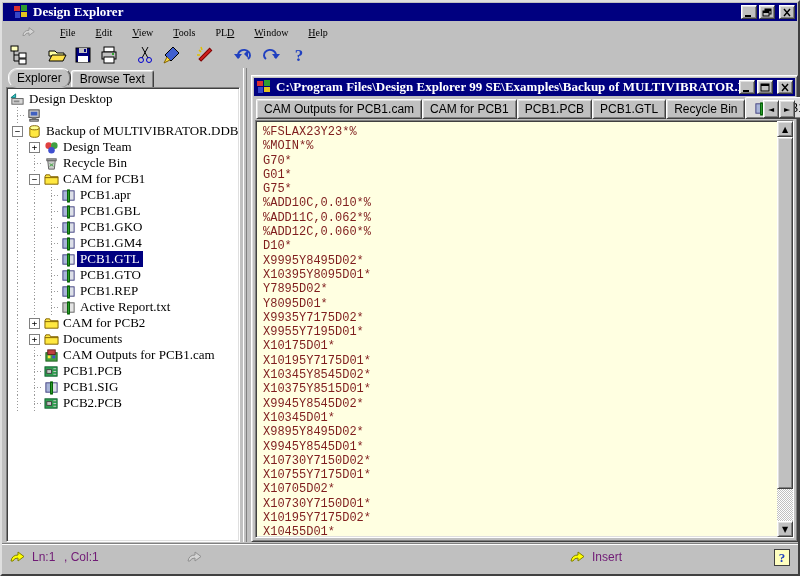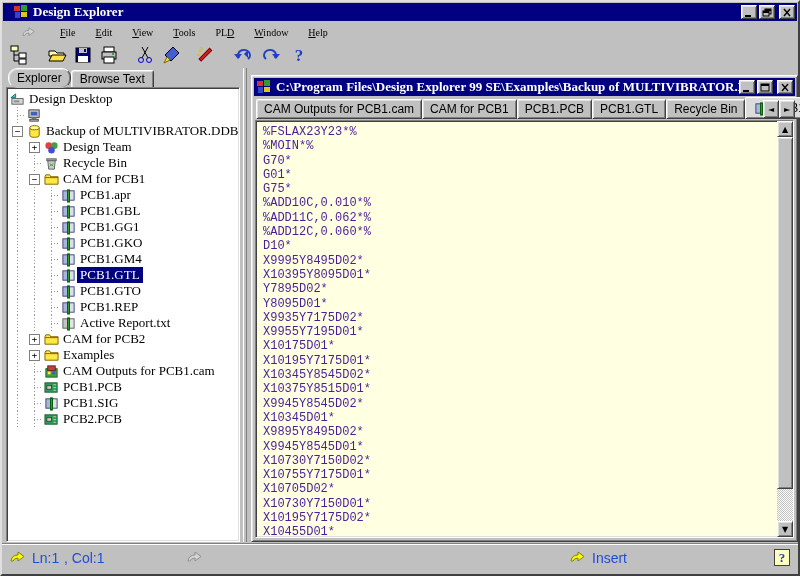--- a/index.html
+++ b/index.html
@@ -99,39 +99,39 @@
   .doc-tab .tree-icon { flex:0 0 16px; }
   .tab-scroll { position:absolute; right:0; bottom:1px; display:flex; }
   .tab-scroll .sbtn { width:16px; height:18px; display:flex; align-items:center; justify-content:center; font-family:"DejaVu Sans", sans-serif; font-size:8px; color:#000; }
   .doc-content {
     position:absolute; top:44px; left:3px; right:3px; bottom:3px;
     background:var(--content_bg,#ffffe1); overflow:hidden;
   }
   .doc-text {
     position:absolute; top:0; left:0; right:16px; bottom:0;
     padding:4px 0 0 7px; white-space:pre; overflow:hidden;
-    font-family:"Liberation Mono", monospace; font-size:12px; line-height:14.3px; color:#4c1d95;
+    font-family:"Liberation Mono", monospace; font-size:12px; line-height:14.3px; color:#7f1d1d;
   }
   .vscroll { position:absolute; top:0; right:0; bottom:0; width:16px; }
   .vscroll .sbtn { position:absolute; left:0; width:16px; height:16px; display:flex; align-items:center; justify-content:center; font-family:"DejaVu Sans", sans-serif; font-size:8px; }
   .vscroll .up { top:0; } .vscroll .down { bottom:0; }
   .vscroll .track {
     position:absolute; top:16px; bottom:16px; left:0; right:0; background-color:#c0c0c0;
     background-image:linear-gradient(45deg,#fff 25%,transparent 25%,transparent 75%,#fff 75%),
                      linear-gradient(45deg,#fff 25%,transparent 25%,transparent 75%,#fff 75%);
     background-size:2px 2px; background-position:0 0,1px 1px;
   }
   .vscroll .thumb { position:absolute; top:0; left:0; right:0; height:352px; }
 
   
   .statusbar {
     position:absolute; left:0; right:0; top:541px; bottom:0;
     border-top:1px solid #808080; box-shadow:inset 0 1px 0 #ffffff;
   }
-  .status-item { position:absolute; top:6px; font-size:14px; color:#1d4ed8; white-space:nowrap; }
+  .status-item { position:absolute; top:6px; font-size:12px; color:#701a75; white-space:nowrap; }
   .status-icon { width:16px; height:16px; display:inline-block; }
   .status-icon svg { width:16px; height:16px; }
   .help-btn {
     position:absolute; right:8px; top:5px; width:16px; height:17px;
     background:#ffffc0; border:1px solid #404040;
     font-family:"Liberation Serif", serif; font-weight:bold; font-size:13px; color:#2040c0;
     display:flex; align-items:center; justify-content:center;
   }
 </style>
 </head>
@@ -364,33 +364,20 @@
           <span class="tree-cell guide"></span>
           <span class="tree-cell guide"></span>
           <span class="tree-cell guide hline"></span>
           <span class="tree-icon">
             <svg viewBox="0 0 16 16" width="100%" height="100%">
               <rect x="2" y="3" width="5" height="10" fill="#a8b4d8" stroke="#404080"></rect>
               <rect x="9" y="3" width="5" height="10" fill="#dcdfe8" stroke="#404080"></rect>
               <rect x="7" y="2" width="2" height="13" fill="#30a030" stroke="#006000"></rect>
             </svg>
           </span>
-          <span class="tree-label">PCB1.GG1</span>
-        </div>
-        <div class="tree-row">
-          <span class="tree-cell guide"></span>
-          <span class="tree-cell guide"></span>
-          <span class="tree-cell guide hline"></span>
-          <span class="tree-icon">
-            <svg viewBox="0 0 16 16" width="100%" height="100%">
-              <rect x="2" y="3" width="5" height="10" fill="#a8b4d8" stroke="#404080"></rect>
-              <rect x="9" y="3" width="5" height="10" fill="#dcdfe8" stroke="#404080"></rect>
-              <rect x="7" y="2" width="2" height="13" fill="#30a030" stroke="#006000"></rect>
-            </svg>
-          </span>
           <span class="tree-label">PCB1.GKO</span>
         </div>
         <div class="tree-row">
           <span class="tree-cell guide"></span>
           <span class="tree-cell guide"></span>
           <span class="tree-cell guide hline"></span>
           <span class="tree-icon">
             <svg viewBox="0 0 16 16" width="100%" height="100%">
               <rect x="2" y="3" width="5" height="10" fill="#a8b4d8" stroke="#404080"></rect>
               <rect x="9" y="3" width="5" height="10" fill="#dcdfe8" stroke="#404080"></rect>
@@ -468,21 +455,21 @@
           <span class="tree-cell guide"></span>
           <span class="tree-cell">
             <span class="expander">+</span>
           </span>
           <span class="tree-icon">
             <svg viewBox="0 0 16 16" width="100%" height="100%">
               <path d="M1 13 V5 l1-2 h4 l1 2 h8 v8 z" fill="#ffe840" stroke="#806000"></path>
               <path d="M1 6 h14" stroke="#806000"></path>
             </svg>
           </span>
-          <span class="tree-label">Examples</span>
+          <span class="tree-label">Documents</span>
         </div>
         <div class="tree-row">
           <span class="tree-cell guide"></span>
           <span class="tree-cell guide hline"></span>
           <span class="tree-icon">
             <svg viewBox="0 0 16 16" width="100%" height="100%">
               <rect x="2" y="5" width="12" height="9" fill="#40a040" stroke="#206020"></rect>
               <rect x="4" y="2" width="8" height="5" fill="#c04040" stroke="#602020"></rect>
               <rect x="4" y="8" width="3" height="3" fill="#ffe840"></rect>
               <rect x="9" y="8" width="3" height="3" fill="#4050d0"></rect>

